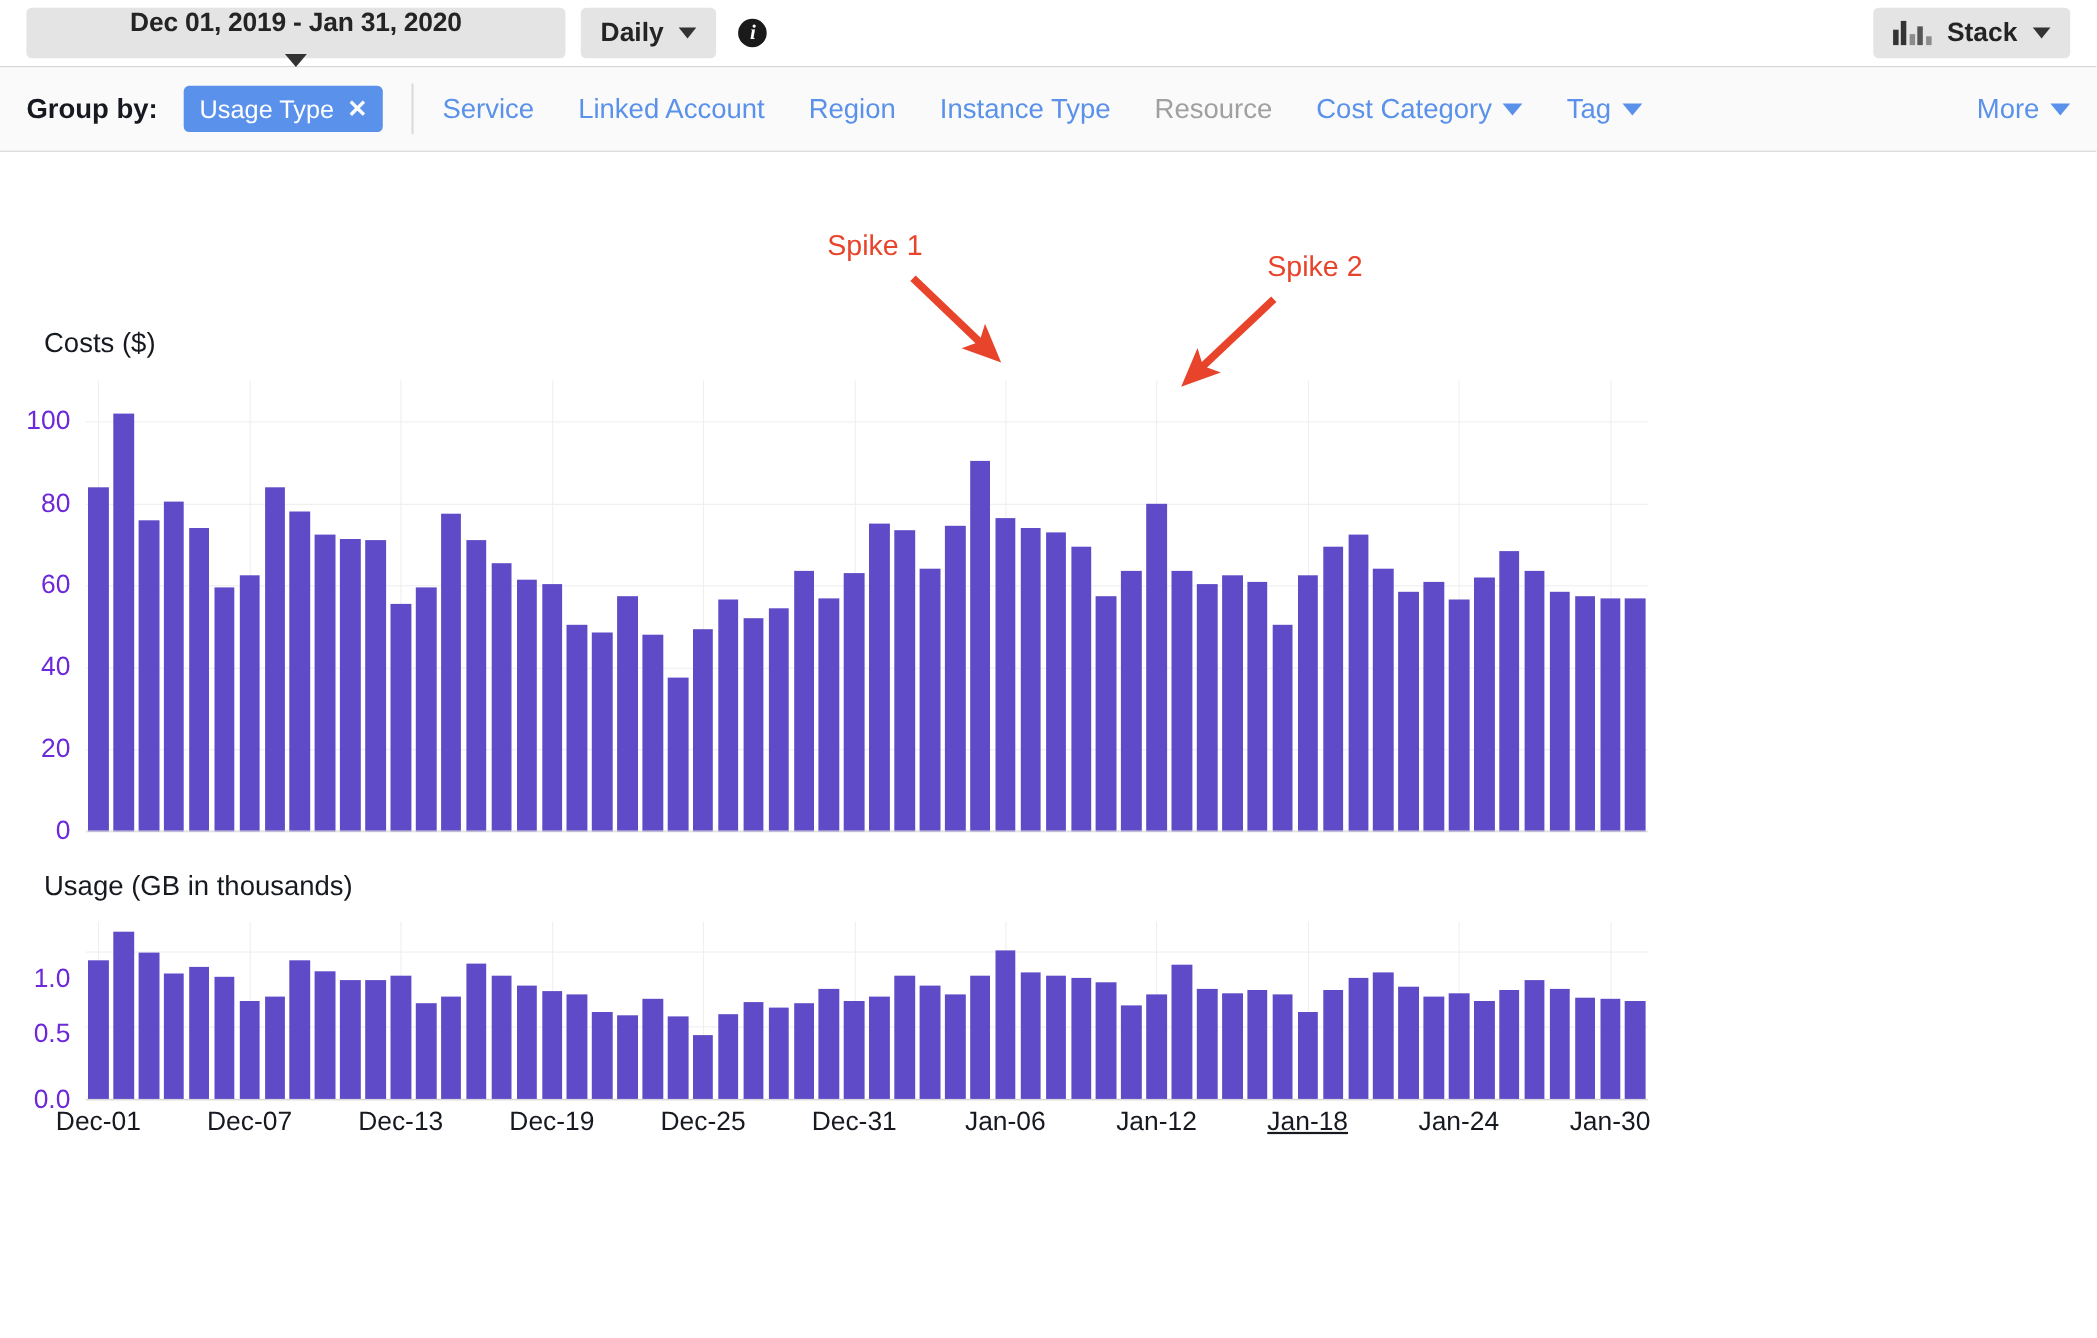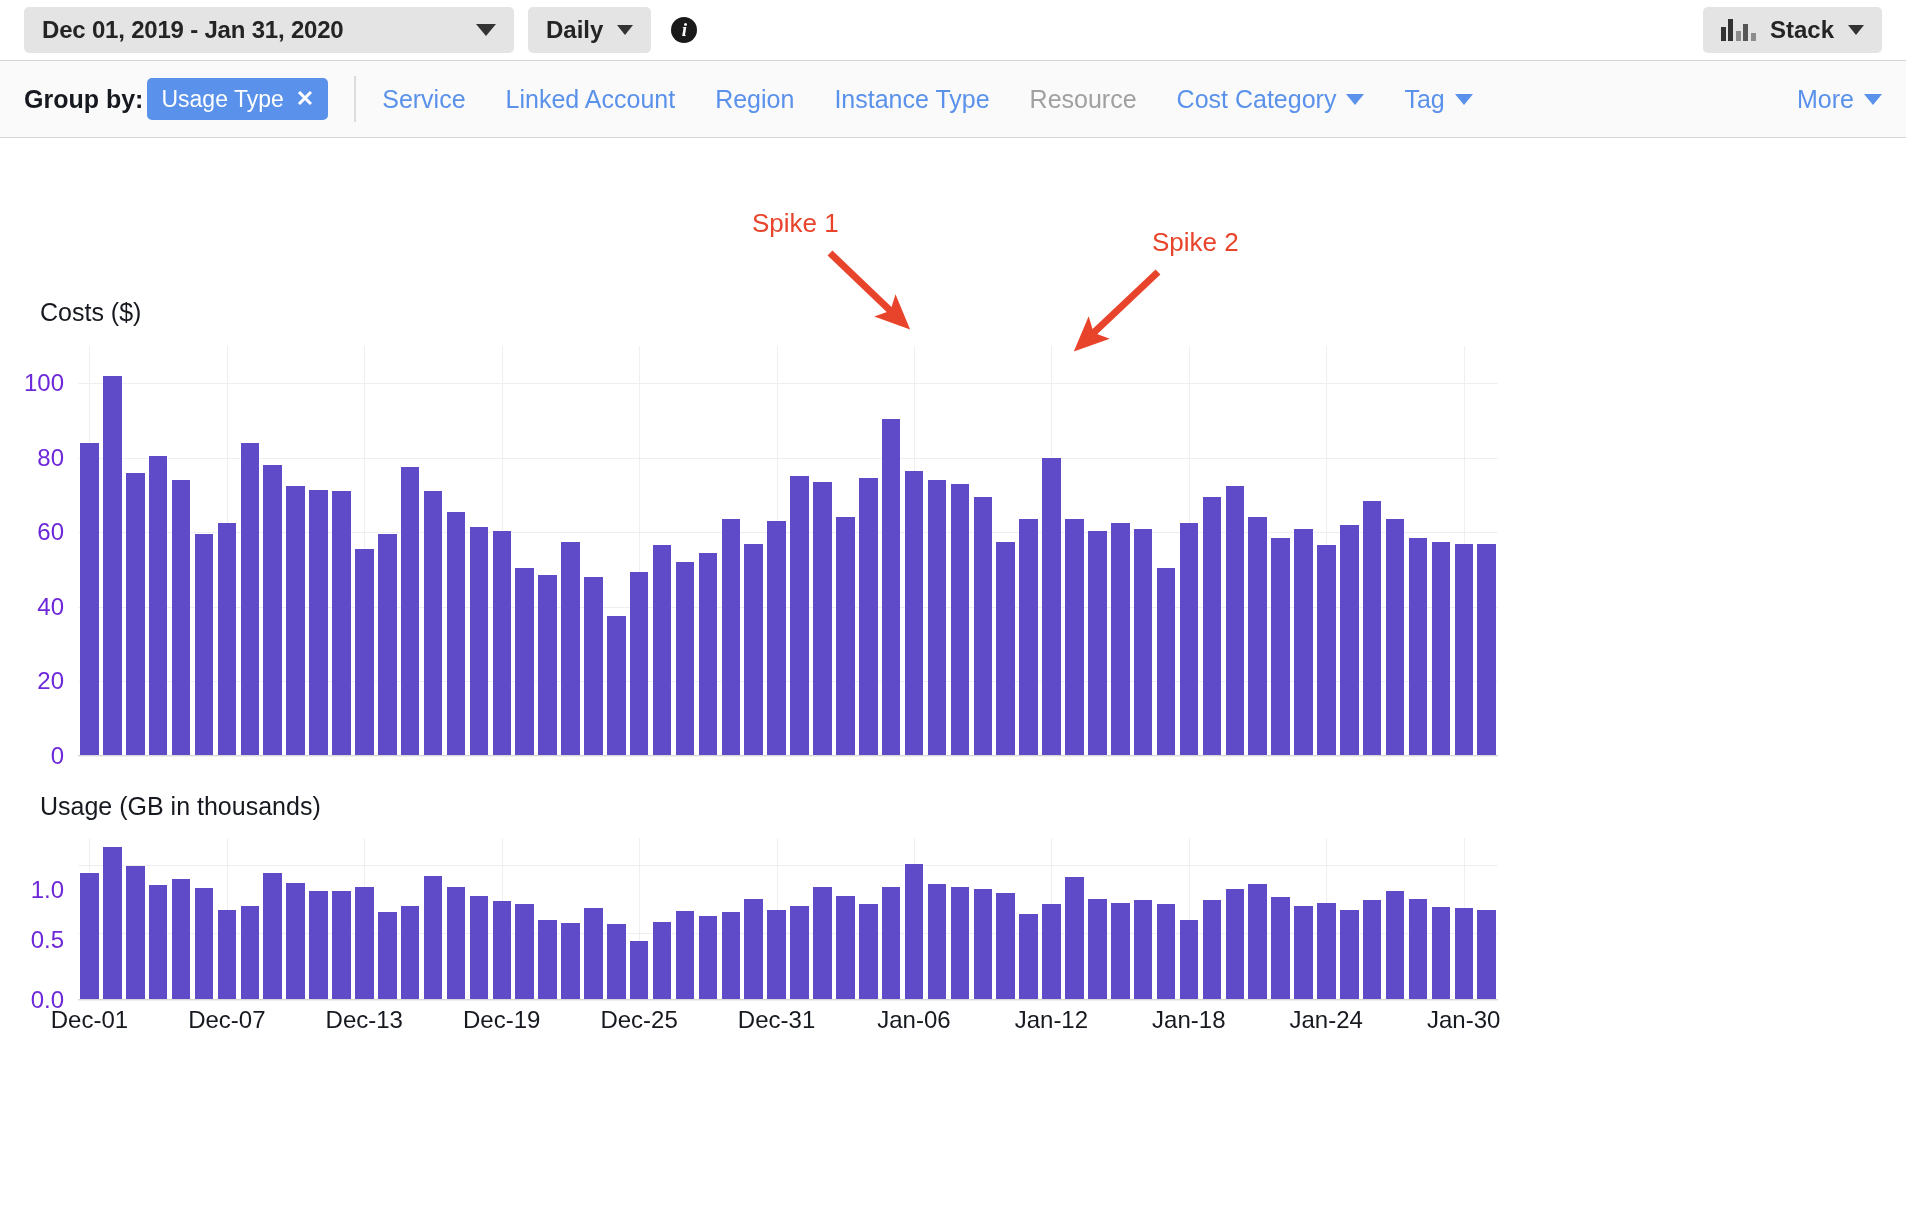--- a/index.html
+++ b/index.html
@@ -16,21 +16,21 @@
     height: 60px; display: flex; align-items: center;
     padding: 0 24px; position: relative; background: #fff;
   }
   .pill {
     background: #e4e4e4; border: none; border-radius: 5px;
     height: 46px; display: flex; align-items: center; gap: 14px;
     padding: 0 18px; cursor: pointer;
     font-size: 24px; font-weight: bold; color: #242424;
     font-family: "Liberation Sans", sans-serif;
   }
-  .pill.daterange { min-width: 490px; justify-content: space-between; }
+  .pill.daterange { min-width: 490px; justify-content: space-between; flex-direction: column; }
   .pill.daterange .lbl { letter-spacing: -0.2px; }
   .caret {
     width: 0; height: 0; border-left: 10px solid transparent;
     border-right: 10px solid transparent; border-top: 12px solid #333;
     flex: none;
   }
   .caret.sm {
     border-left-width: 8px; border-right-width: 8px; border-top-width: 10px;
   }
   .pill.gran { margin-left: 14px; }
@@ -44,21 +44,21 @@
   .toolbar-right { margin-left: auto; }
   .stack-icon { display: flex; align-items: flex-end; gap: 2.5px; height: 22px; }
   .stack-icon i { display: block; width: 5px; background: #444; }
 
   
   .groupbar {
     height: 78px; display: flex; align-items: center;
     padding: 0 24px; background: #fafafa;
     border-top: 1px solid #d5d5d5; border-bottom: 1px solid #d5d5d5;
   }
-  .gb-label { font-size: 25px; font-weight: bold; color: #16191f; margin-right: 4px; }
+  .gb-label { font-size: 25px; font-weight: bold; color: #16191f; margin-right: 24px; }
   .chip {
     background: #5a91ea; color: #fff; border-radius: 5px;
     height: 42px; display: flex; align-items: center; gap: 12px;
     padding: 0 14px; font-size: 23px; cursor: pointer;
   }
   .chip .x { font-size: 22px; font-weight: bold; line-height: 1; }
   .divider { width: 2px; height: 46px; background: #dcdcdc; margin: 0 26px; }
   .gb-link {
     font-size: 25px; color: #5a91ea; cursor: pointer;
     margin-right: 40px; display: flex; align-items: center; gap: 10px;
@@ -380,21 +380,21 @@
 
     <div class="xticks" id="x-axis-ticks">
         <div class="xtick" style="left: 0.806452%;">Dec-01</div>
         <div class="xtick" style="left: 10.4839%;">Dec-07</div>
         <div class="xtick" style="left: 20.1613%;">Dec-13</div>
         <div class="xtick" style="left: 29.8387%;">Dec-19</div>
         <div class="xtick" style="left: 39.5161%;">Dec-25</div>
         <div class="xtick" style="left: 49.1935%;">Dec-31</div>
         <div class="xtick" style="left: 58.871%;">Jan-06</div>
         <div class="xtick" style="left: 68.5484%;">Jan-12</div>
-        <div class="xtick" style="left: 78.2258%;">Jan-18</div>
+        <div class="xtick" style="left: 78.2258%; text-decoration: underline;">Jan-18</div>
         <div class="xtick" style="left: 87.9032%;">Jan-24</div>
         <div class="xtick" style="left: 97.5806%;">Jan-30</div>
       </div>
   </div>
 
   <div class="annot-layer">
     <svg width="1906" height="1216" style="position:absolute;left:0;top:0;">
       <defs>
         <marker id="arrowhead" markerWidth="5" markerHeight="5" refX="2.6" refY="2.5" orient="auto" markerUnits="strokeWidth">
           <path d="M0,0.3 L5,2.5 L0,4.7 L1.1,2.5 Z" fill="#e8442b"></path>

